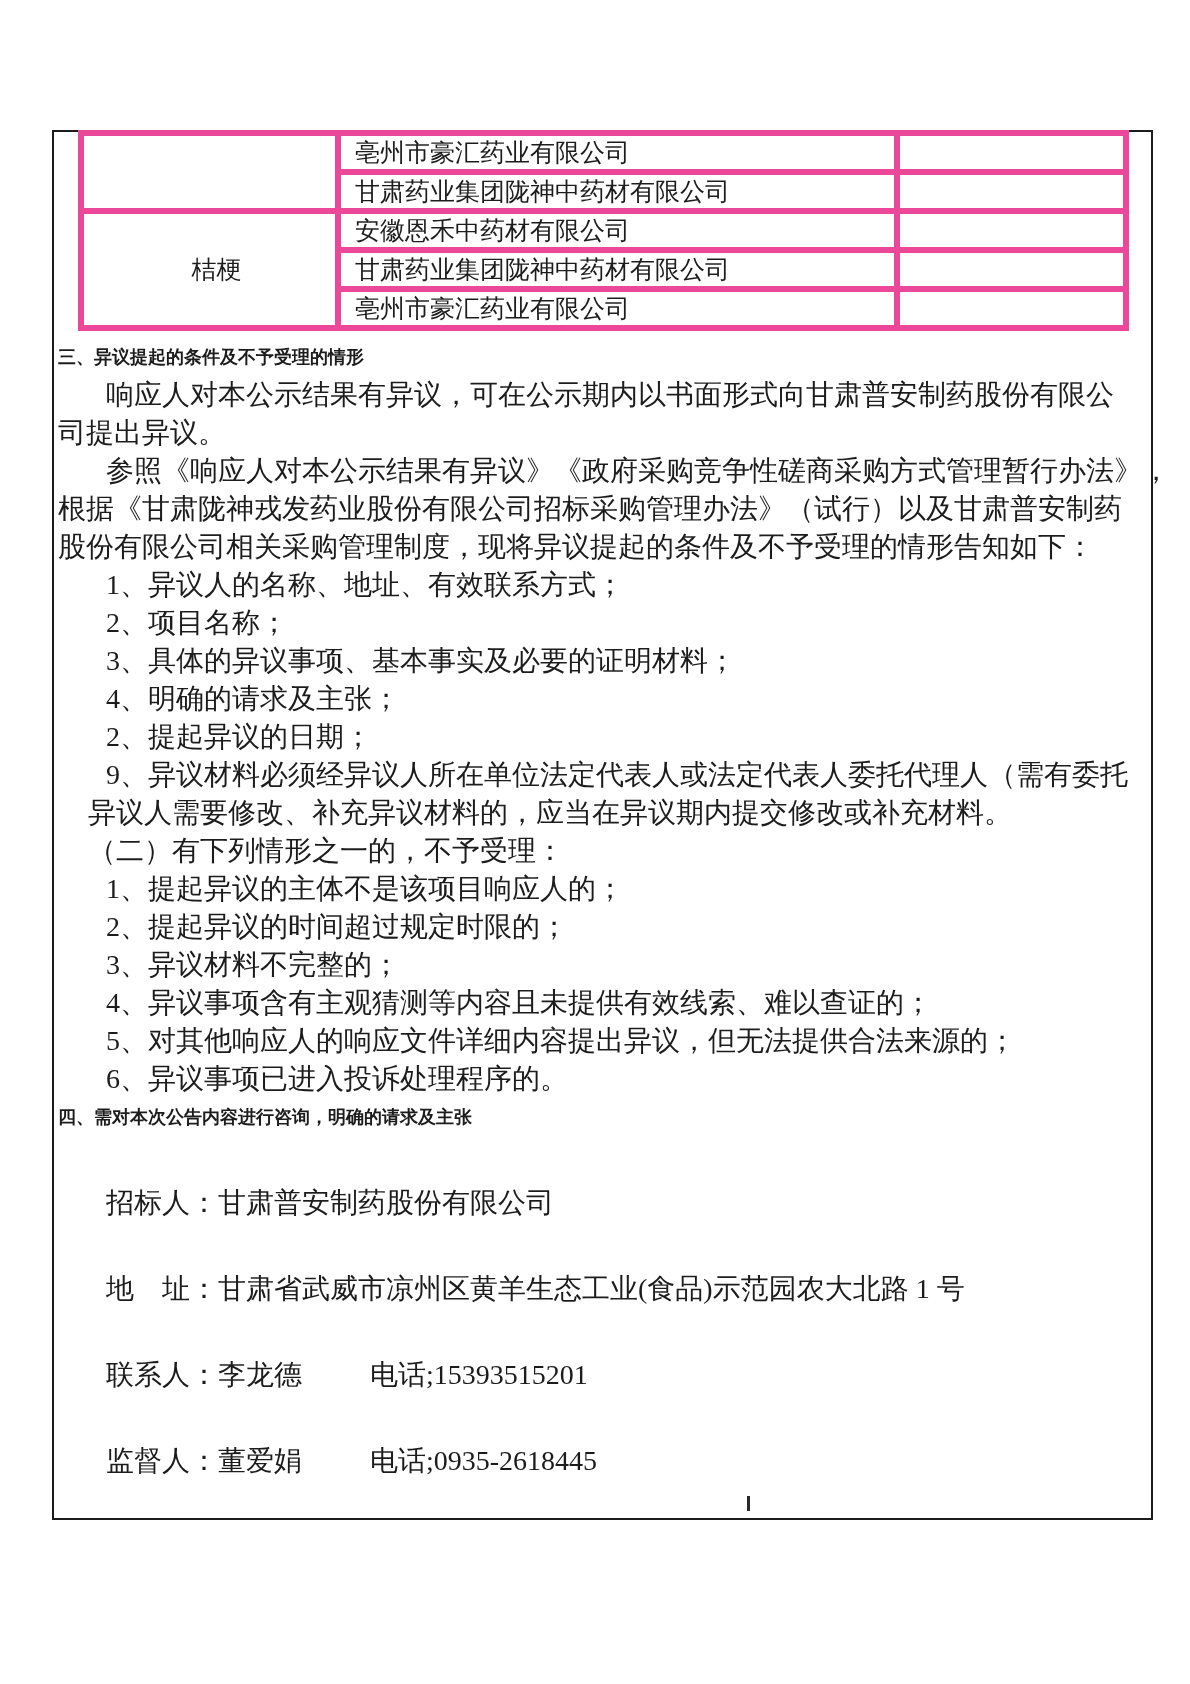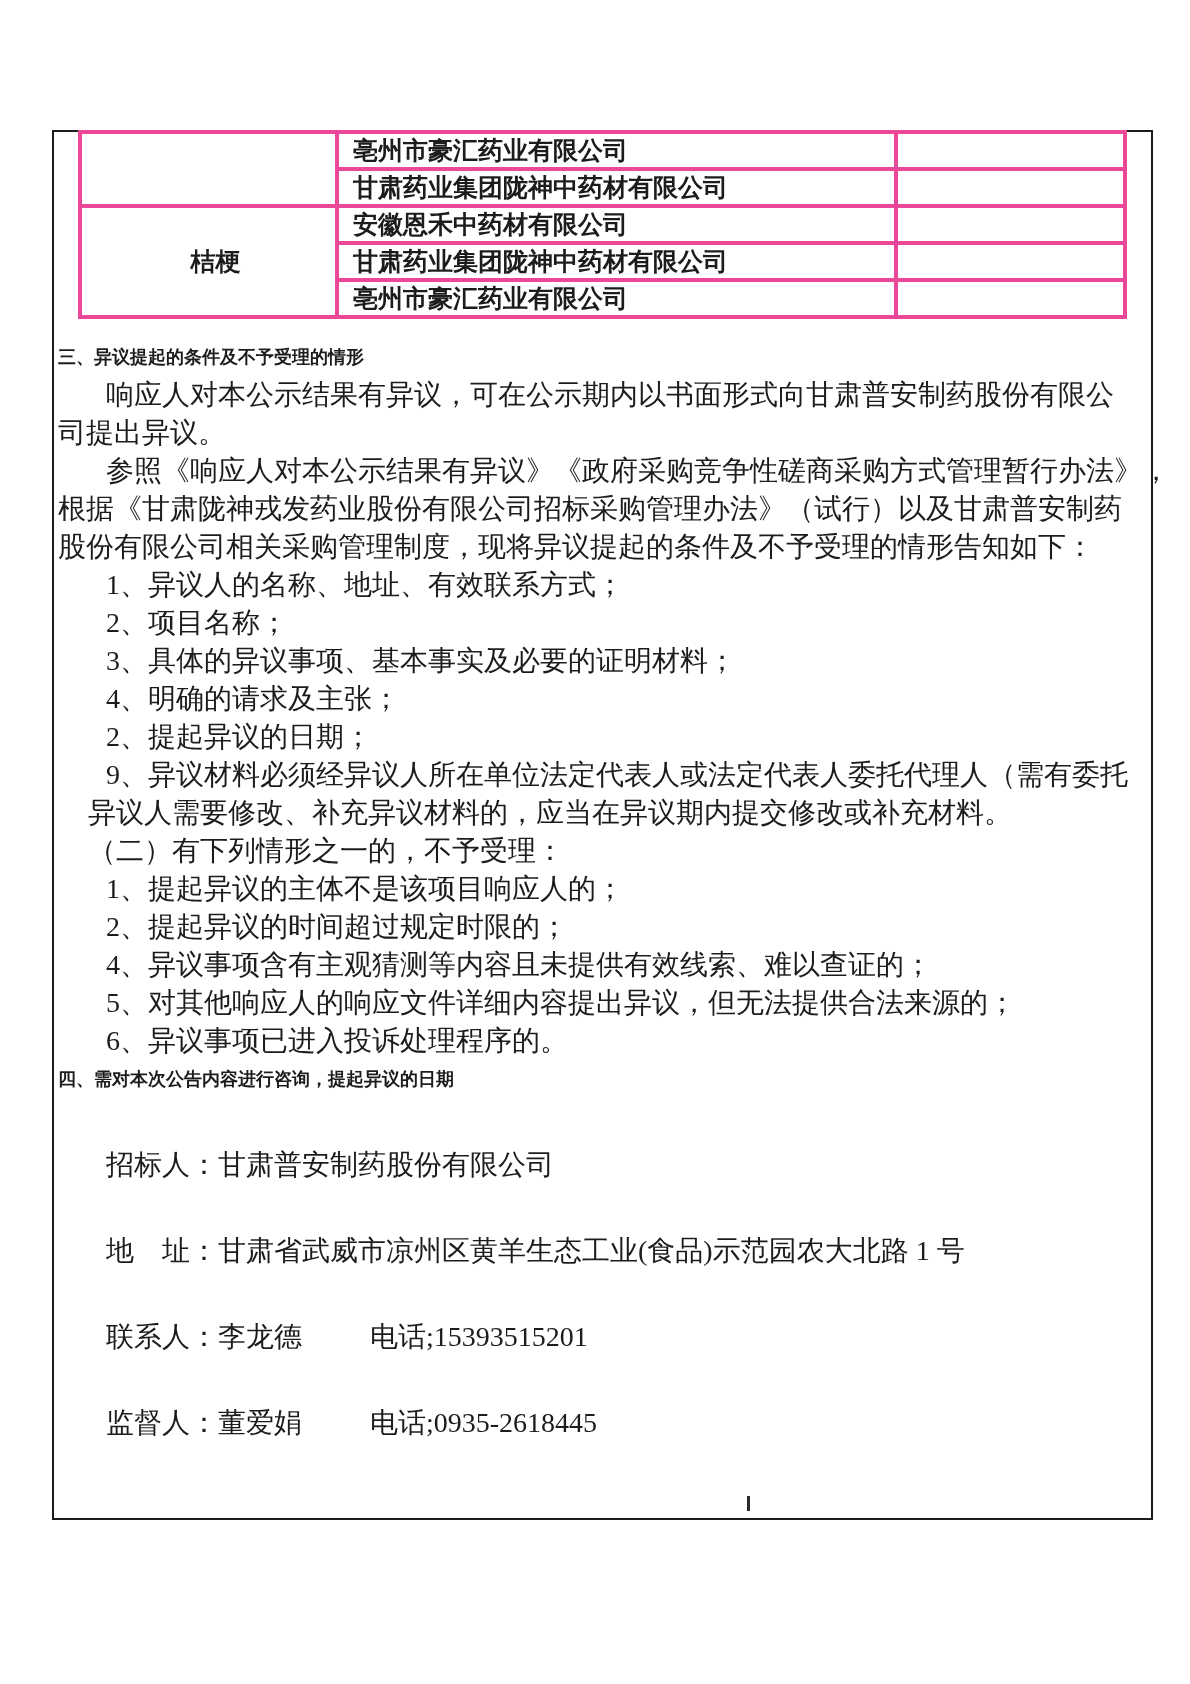--- a/index.html
+++ b/index.html
@@ -14,22 +14,22 @@
     position:absolute;left:52px;top:130px;width:1101px;height:1390px;
     border:2px solid #1c1c1c;box-sizing:border-box;
   }
   
   table.award{
     position:absolute;left:78px;top:130px;
     border-collapse:collapse;table-layout:fixed;
     font-size:25px;
   }
   table.award td{
-    border:4px solid #ec4899;height:29px;box-sizing:border-box;
-    padding:0 0 0 14px;vertical-align:middle;white-space:nowrap;overflow:hidden;font-weight:bold;
+    border:6px solid #ec4899;height:29px;box-sizing:border-box;
+    padding:0 0 0 14px;vertical-align:middle;white-space:nowrap;overflow:hidden;
   }
   td.c1{width:257px;text-align:center;padding:0;}
   td.c2{width:559px;}
   td.c3{width:229px;padding:0;}
   
   .textblock{
     position:absolute;left:58px;top:338px;width:1096px;
     font-size:28px;line-height:38px;
   }
   .line{white-space:nowrap;overflow:visible;}
@@ -90,25 +90,26 @@
     <div class="line ind2">1、异议人的名称、地址、有效联系方式；</div>
     <div class="line ind2">2、项目名称；</div>
     <div class="line ind2">3、具体的异议事项、基本事实及必要的证明材料；</div>
     <div class="line ind2">4、明确的请求及主张；</div>
     <div class="line ind2">2、提起异议的日期；</div>
     <div class="line ind2">9、异议材料必须经异议人所在单位法定代表人或法定代表人委托代理人（需有委托</div>
     <div class="line ind1">异议人需要修改、补充异议材料的，应当在异议期内提交修改或补充材料。</div>
     <div class="line ind1">（二）有下列情形之一的，不予受理：</div>
     <div class="line ind2">1、提起异议的主体不是该项目响应人的；</div>
     <div class="line ind2">2、提起异议的时间超过规定时限的；</div>
+    <div class="line ind2">3、异议材料不完整的；</div>
     <div class="line ind2">4、异议事项含有主观猜测等内容且未提供有效线索、难以查证的；</div>
     <div class="line ind2">5、对其他响应人的响应文件详细内容提出异议，但无法提供合法来源的；</div>
     <div class="line ind2">6、异议事项已进入投诉处理程序的。</div>
 
-    <div class="sec-heading">四、需对本次公告内容进行咨询，提起异议的日期</div>
+    <div class="sec-heading">四、需对本次公告内容进行咨询，明确的请求及主张</div>
 
     <div class="contact-row">
       <span>招标人：</span><span>甘肃普安制药股份有限公司</span>
     </div>
     <div class="contact-row">
       <span>地　址：</span><span>甘肃省武威市凉州区黄羊生态工业(食品)示范园农大北路 1 号</span>
     </div>
     <div class="contact-row">
       <span>联系人：</span><span>李龙德</span>
       <span class="contact-extra">电话;15393515201</span>

